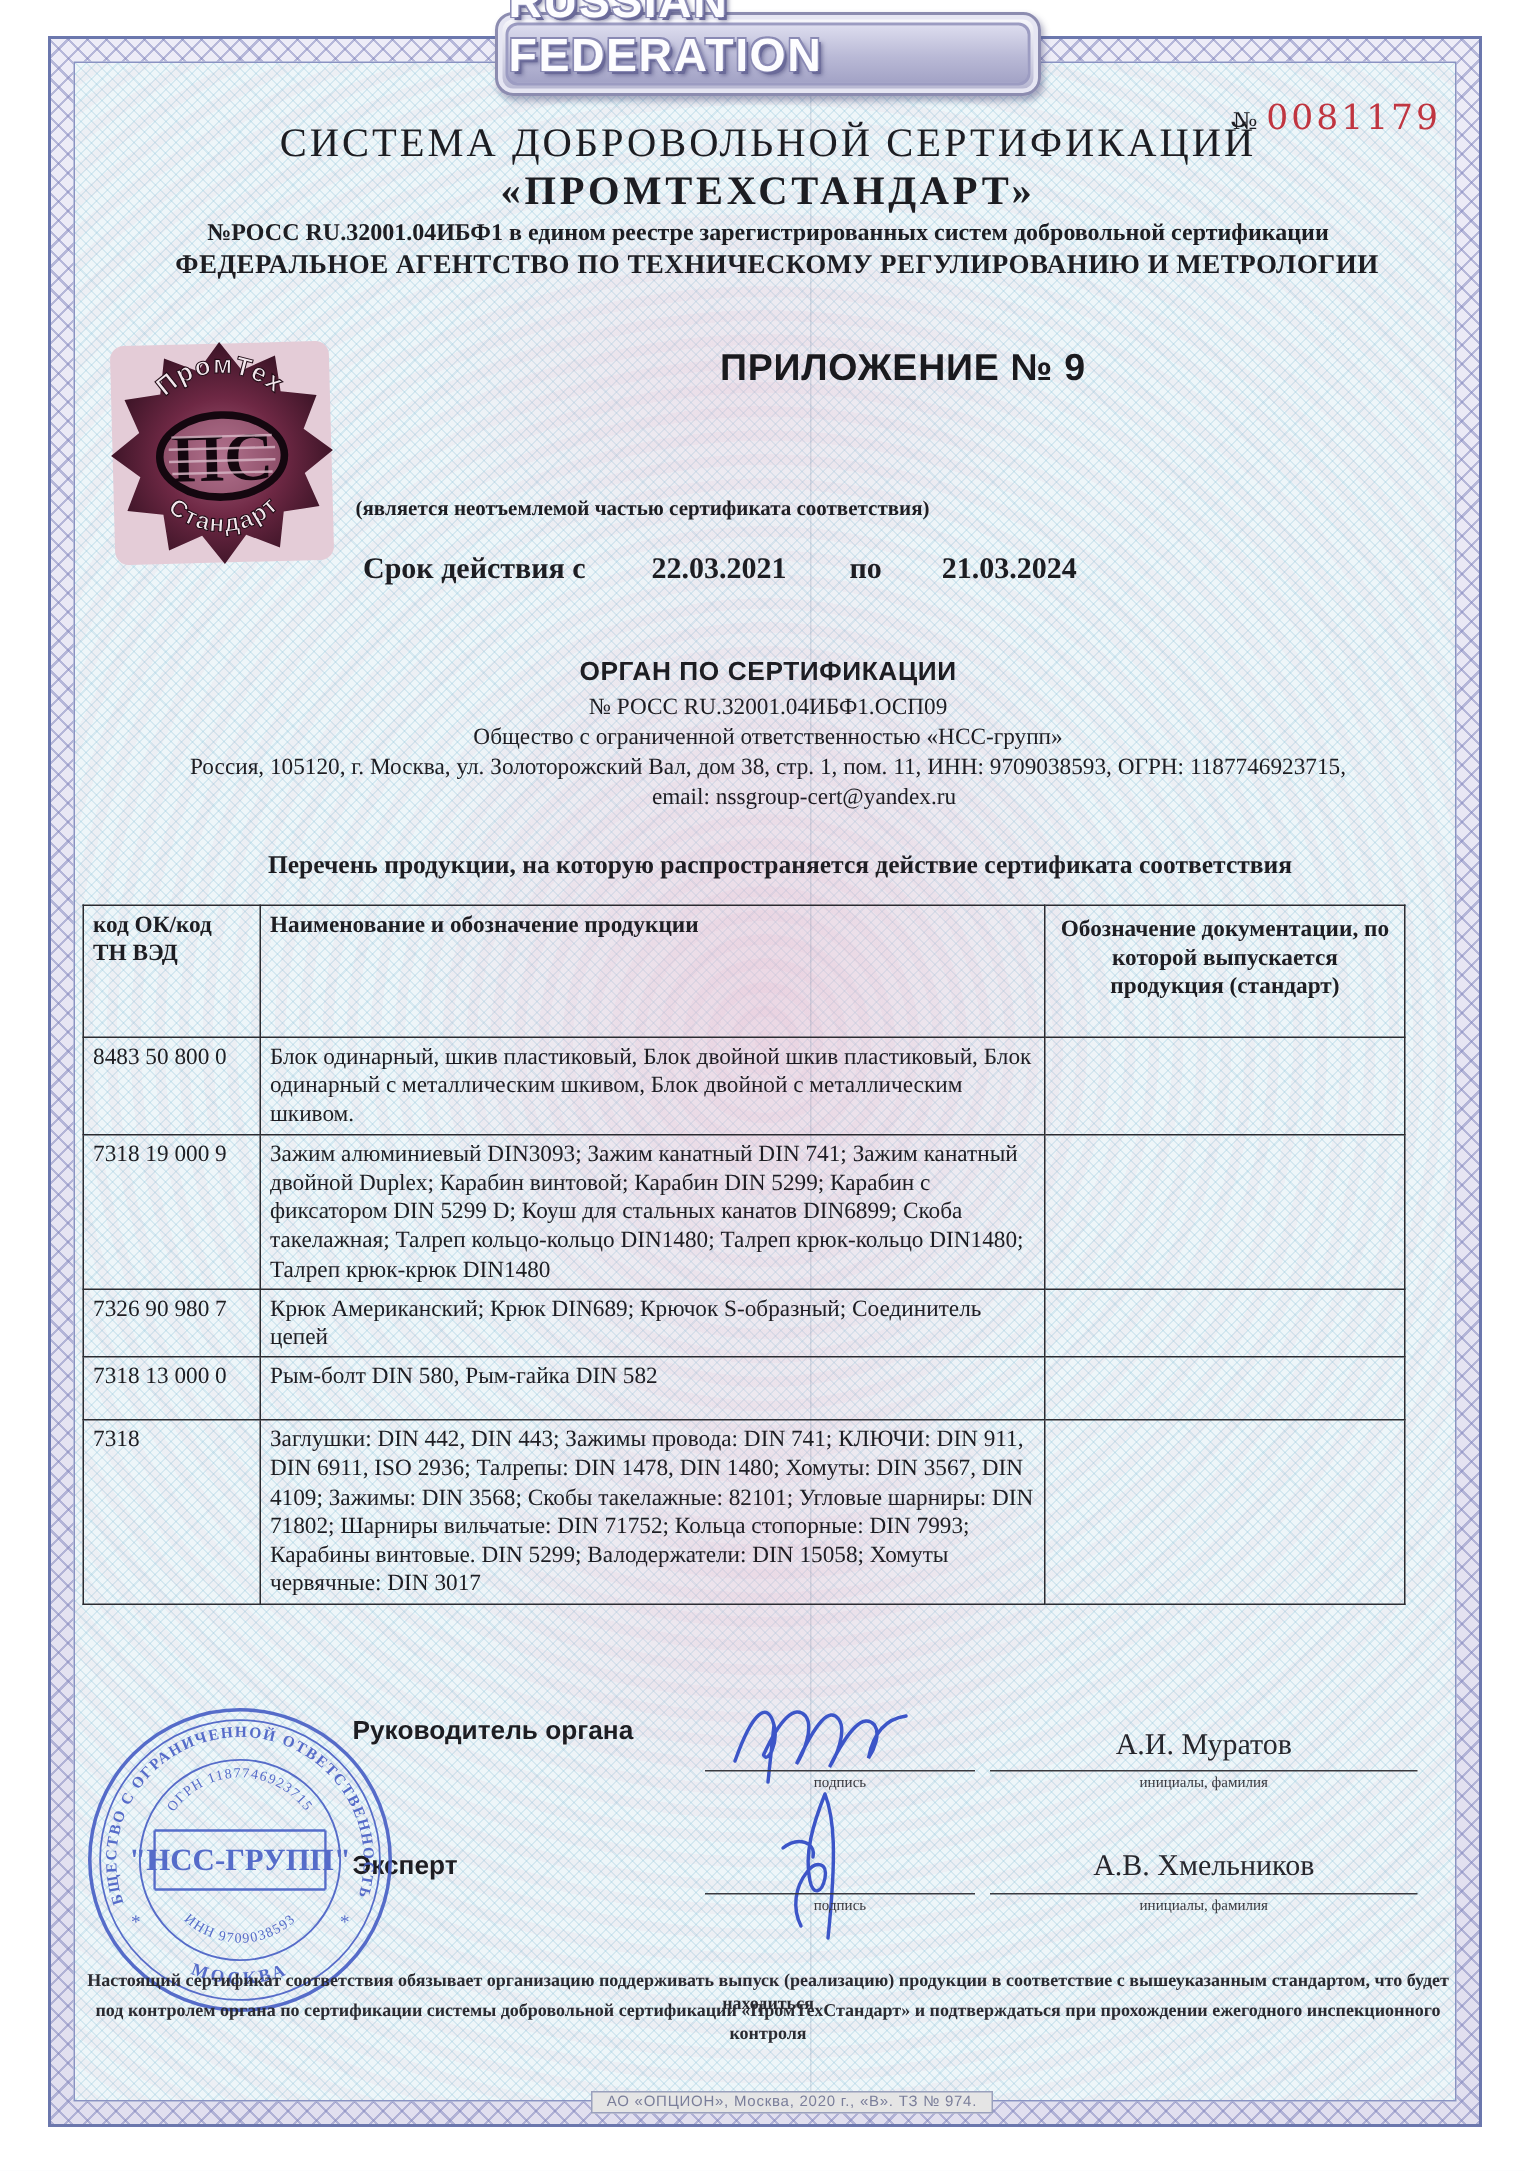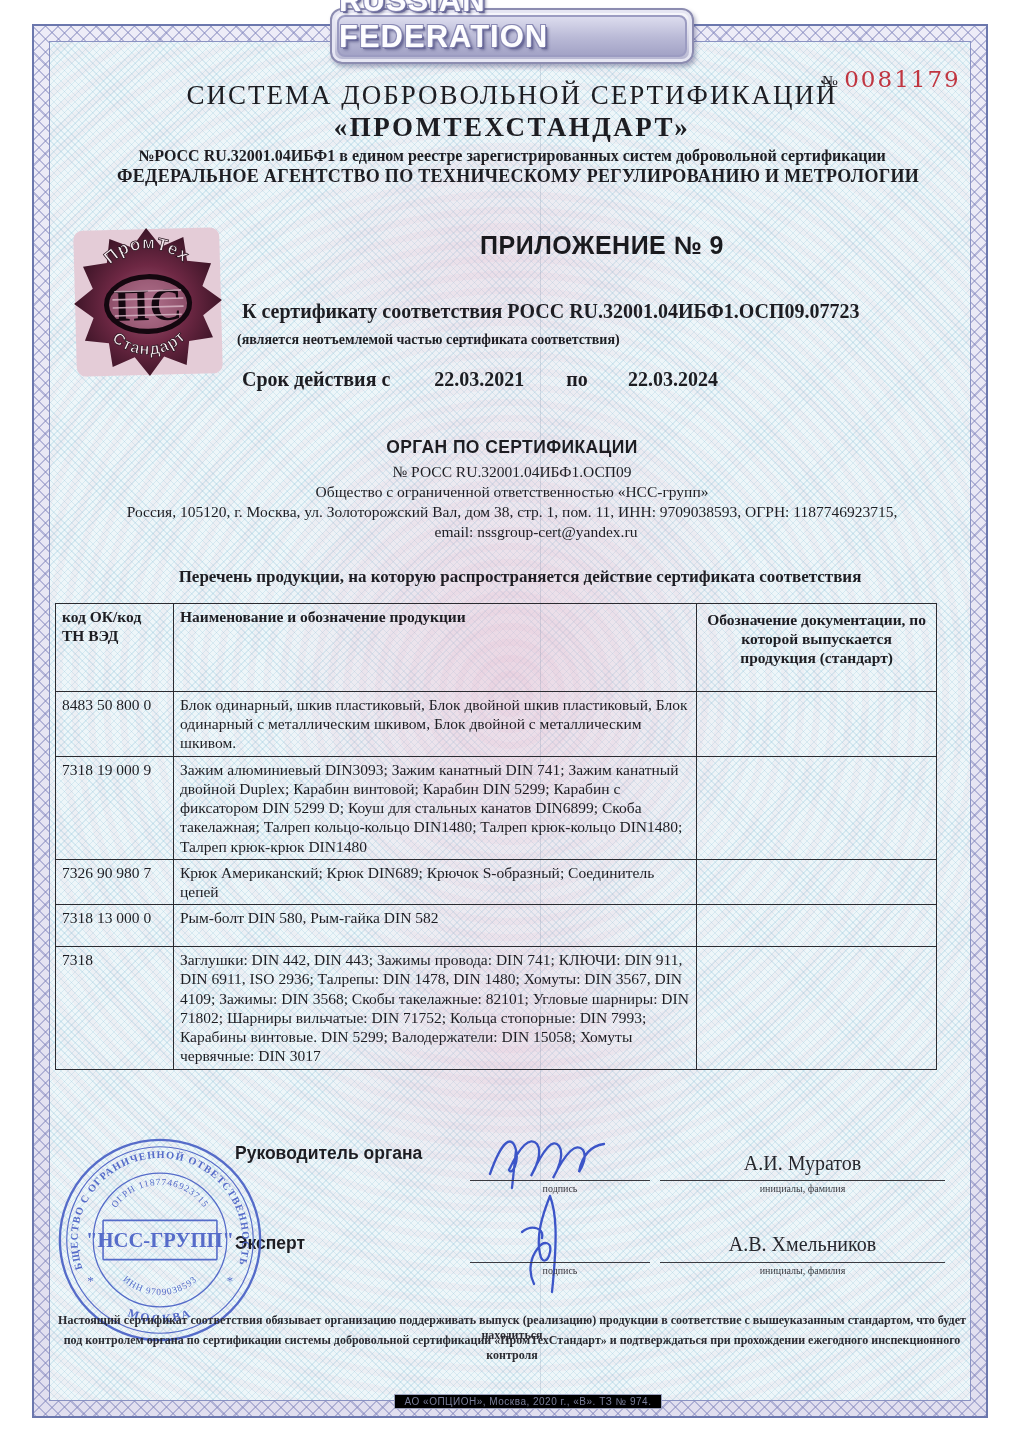--- a/index.html
+++ b/index.html
@@ -68,21 +68,21 @@
   .caption{position:absolute;font-size:10px;color:#3a3a40;text-align:center;}
   .ca{left:470px;width:180px;top:1183px;} .cb{left:660px;width:285px;top:1183px;}
   .cc2{left:470px;width:180px;top:1265px;} .cd{left:660px;width:285px;top:1265px;}
   .signame{position:absolute;font-size:20px;text-align:center;color:#26262c;}
   .n1{left:660px;width:285px;top:1152px;} .n2{left:660px;width:285px;top:1233px;}
   .sigsvg{position:absolute;}
   .footer{font-size:12px;font-weight:bold;color:#2a2a30;}
   .f1{top:1313px;left:42px;right:42px;text-align:center;}
   .f2{top:1333px;left:42px;right:42px;text-align:center;}
   .printwrap{position:absolute;top:1391px;left:0;right:0;text-align:center;transform:translateX(16px);}
-  .printbox{display:inline-block;border:1px solid #9aa0bc;background:#000000;padding:1px 10px;
+  .printbox{display:inline-block;border:1px solid #9aa0bc;background:#e5e5e5;padding:1px 10px;
     font-family:"Liberation Sans",sans-serif;font-size:10px;color:#7a7e9a;letter-spacing:.5px;}
   .stampsvg{position:absolute;left:52px;top:1132px;opacity:.92;}
   .logosvg{position:absolute;left:72px;top:226px;transform:rotate(-1.5deg);}
 </style>
 </head>
 <body>
 
 <div class="page">
 
   <div class="frame">
@@ -127,27 +127,26 @@
     </g>
     <text font-family="Liberation Sans, sans-serif" font-weight="bold" font-size="17" fill="#f2e6ec" stroke="#1f0a14" stroke-width="0.7" letter-spacing="1">
       <textPath href="#lg-top" startOffset="50%" text-anchor="middle">ПромТех</textPath>
     </text>
     <text font-family="Liberation Sans, sans-serif" font-weight="bold" font-size="16" fill="#f2e6ec" stroke="#1f0a14" stroke-width="0.7" letter-spacing="1">
       <textPath href="#lg-bot" startOffset="50%" text-anchor="middle">Стандарт</textPath>
     </text>
   </svg>
 
   <div class="abs appendix">ПРИЛОЖЕНИЕ № 9</div>
-  <div class="abs tocert">К сертификату соответствия РОСС RU.32001.04ИБФ1.ОСП09.07723</div>
   <div class="abs integral">(является неотъемлемой частью сертификата соответствия)</div>
   <div class="abs validity">
     <span>Срок действия с</span>
     <span class="v-from">22.03.2021</span>
     <span class="v-po">по</span>
-    <span class="v-to">22.03.2024</span>
+    <span class="v-to">21.03.2024</span>
   </div>
 
   <div class="abs ctr orghdr">ОРГАН ПО СЕРТИФИКАЦИИ</div>
   <div class="abs ctr orgline o1">№ РОСС RU.32001.04ИБФ1.ОСП09</div>
   <div class="abs ctr orgline o2">Общество с ограниченной ответственностью «НСС-групп»</div>
   <div class="abs ctr orgline o3">Россия, 105120, г. Москва, ул. Золоторожский Вал, дом 38, стр. 1, пом. 11, ИНН: 9709038593, ОГРН: 1187746923715,</div>
   <div class="abs ctr orgline o4">email: nssgroup-cert@yandex.ru</div>
   <div class="abs ctr tcaption">Перечень продукции, на которую распространяется действие сертификата соответствия</div>
 
   <table class="prod">

